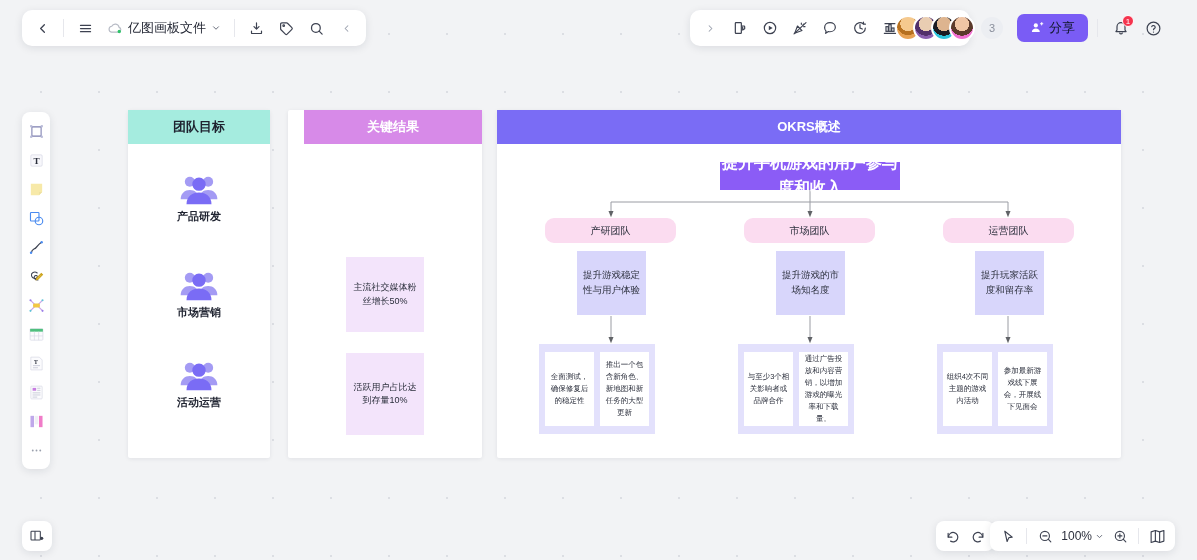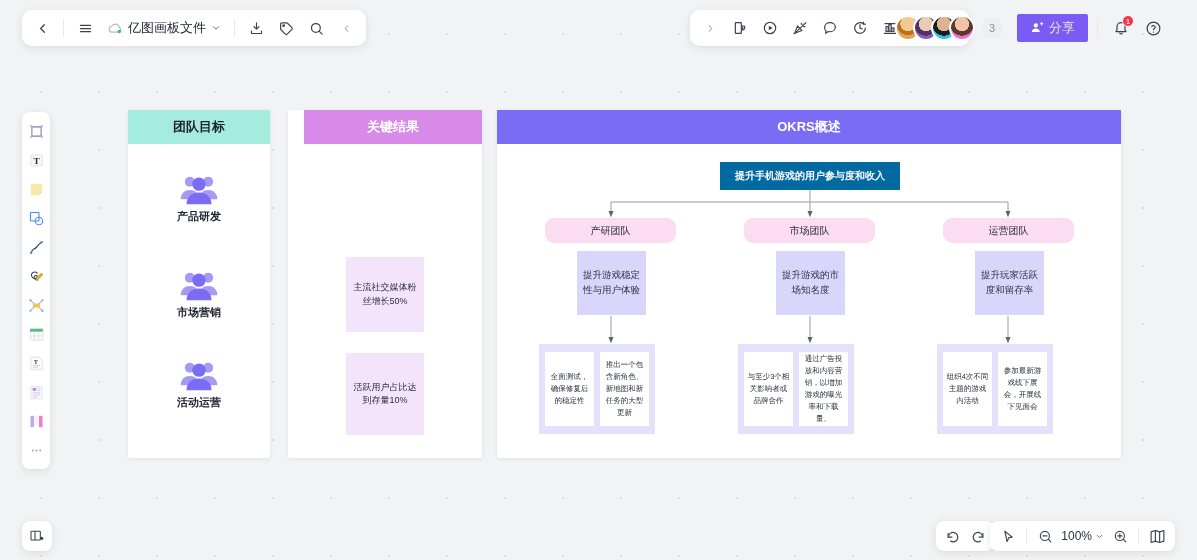--- a/index.html
+++ b/index.html
@@ -62,22 +62,22 @@
   .av3 { background: radial-gradient(circle at 50% 32%, #ddb48f 0 38%, #1b1b22 39% 62%, #2fc4dc 63%), #27b6cf; }
   .av4 { background: radial-gradient(circle at 50% 32%, #f0c5a5 0 38%, #5b3a2c 39% 62%, #ef6fd0 63%), #e05fc2; }
   #collab-count {
     width: 22px; height: 22px; border-radius: 50%;
     background: #eceef2; color: #8a8f9c;
     font-size: 11px; display: flex; align-items: center; justify-content: center;
     margin-left: 6px;
   }
   #share-button {
     display: flex; align-items: center; gap: 5px;
-    background: #7a5cf5; color: #e5e5e5;
-    height: 28px; padding: 0 13px; border-radius: 2px;
+    background: #7a5cf5; color: #0f172a;
+    height: 28px; padding: 0 13px; border-radius: 7px;
     font-size: 13px; cursor: pointer; margin-left: 10px;
     white-space: nowrap;
   }
   #bell-wrap { position: relative; }
   #bell-badge {
     position: absolute; top: 1px; right: 1px;
     min-width: 12px; height: 12px; border-radius: 6px;
     background: #f5334d; color:#fff; font-size: 8px;
     display:flex; align-items:center; justify-content:center;
     border: 1.5px solid #fff; padding: 0 2px;
@@ -144,21 +144,21 @@
   }
 
   
   #okrs-canvas { position:absolute; left:0; top:34px; width:624px; height:314px; }
   #okrs-svg { position:absolute; left:0; top:0; }
   .node {
     position:absolute; display:flex; align-items:center; justify-content:center;
     text-align:center; line-height:1.55;
   }
   #root-node {
-    background:#0369a1; color:#fff; font-size:10px; font-weight:bold;
+    background:#8b5cf6; color:#fff; font-size:16px; font-weight:bold;
     left: 223px; top: 18px; width: 180px; height: 28px;
   }
   .team-node { background:#fbdcf0; color:#2b2f3c; font-size:10px; width:131px; height:25px;border-radius:9px; }
   .obj-node  { background:#d8d6fb; color:#2b2f3c; font-size:9.5px; width:69px; height:64px; padding:3px;}
   .kr-group  { background:#e3e1fc; padding:8px 6px; display:flex; gap:6px; }
   .kr-box {
     background:#fff; width:49px; height:74px;
     display:flex; align-items:center; justify-content:center;
     text-align:center; font-size:7.5px; line-height:1.6; color:#2b2f3c;
     padding:3px;

